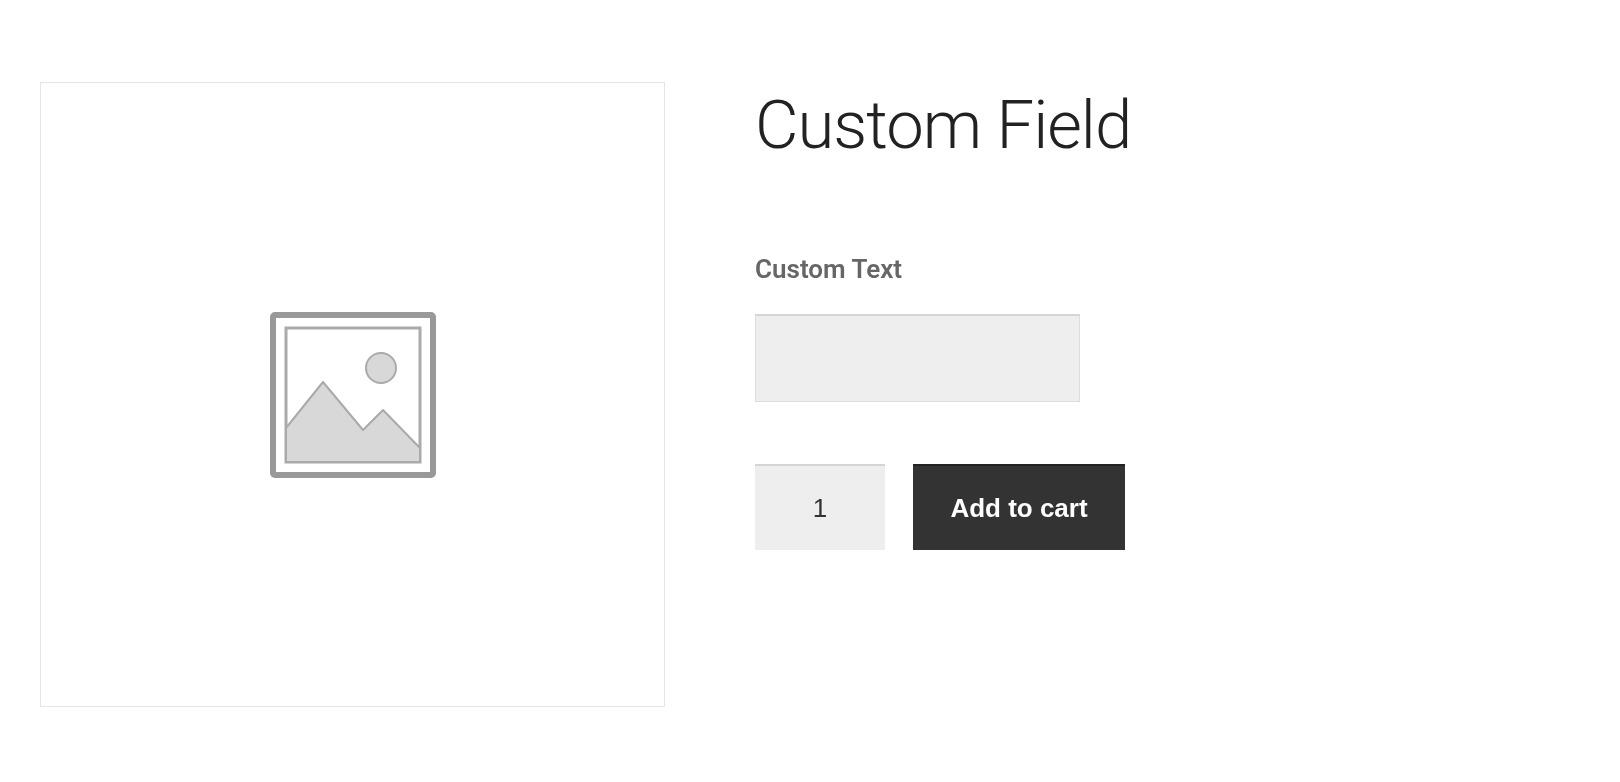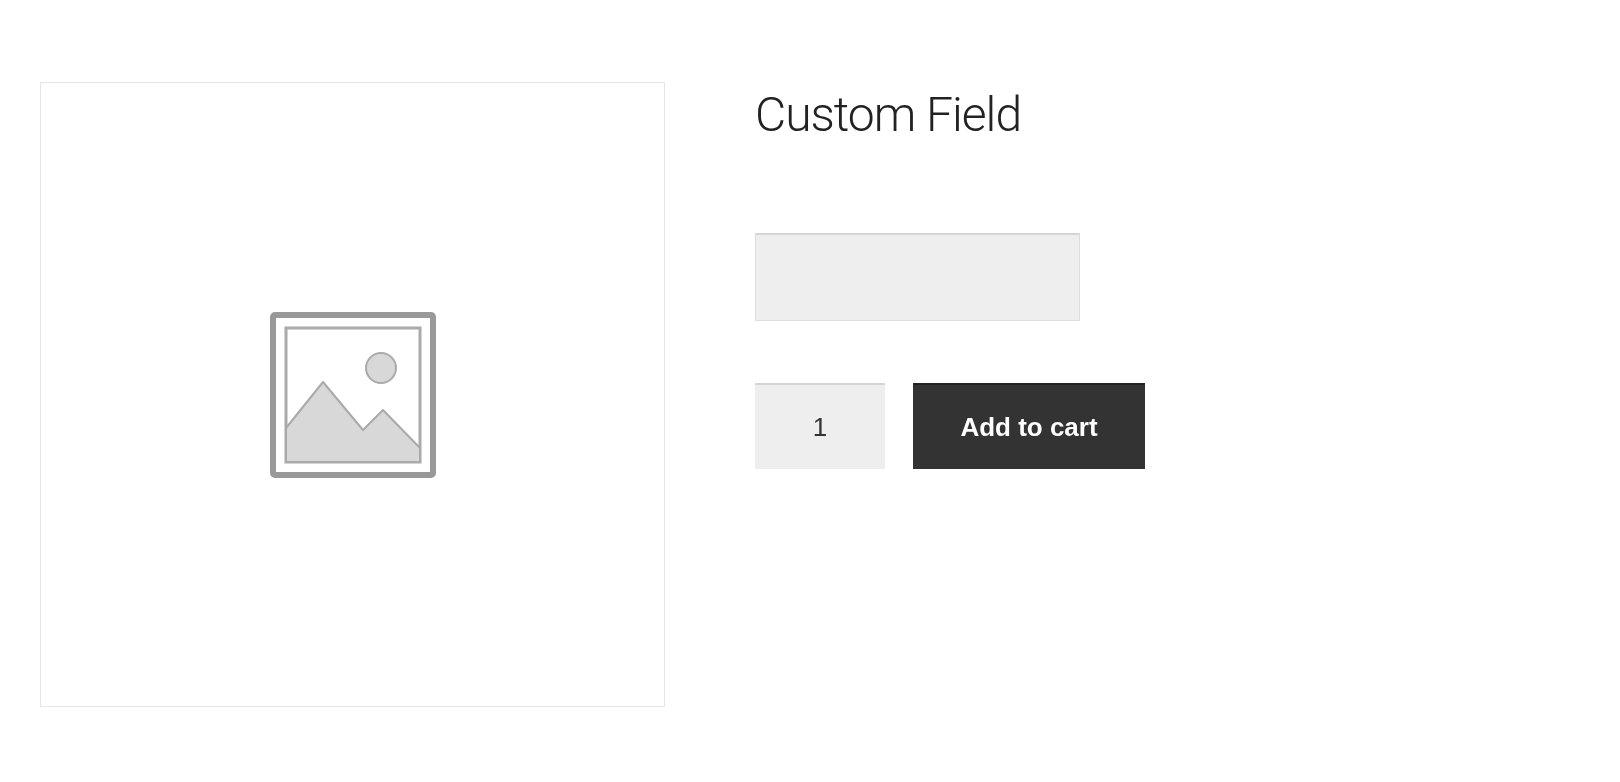--- a/index.html
+++ b/index.html
@@ -32,21 +32,21 @@
     .placeholder-icon {
       width: 170px;
       height: 170px;
       position: relative;
     }
     .product-details {
       flex: 1;
       padding-top: 4px;
     }
     .product-title {
-      font-size: 48px;
+      font-size: 67px;
       font-weight: 300;
       color: #222;
       margin-bottom: 90px;
       letter-spacing: -1px;
     }
     .product-price {
       font-size: 38px;
       font-weight: 400;
       color: #666;
       margin-bottom: 120px;
@@ -77,21 +77,21 @@
       width: 130px;
       height: 86px;
       background: #eeeeee;
       border: none;
       border-top: 2px solid #d5d5d5;
       text-align: center;
       font-size: 26px;
       color: #333;
     }
     .add-to-cart-btn {
-      width: 232px;
+      width: 212px;
       height: 86px;
       background: #333333;
       color: #ffffff;
       border: none;
       border-top: 2px solid #222;
       font-size: 26px;
       font-weight: 600;
       cursor: pointer;
     }
   </style>
@@ -107,20 +107,21 @@
         <circle cx="113" cy="58" r="15" fill="#d8d8d8" stroke="#aaa" stroke-width="2"></circle>
         <path d="M 18 152 L 18 118 L 55 72 L 95 120 L 115 100 L 152 138 L 152 152 Z" fill="#d8d8d8" stroke="#aaa" stroke-width="2" stroke-linejoin="round"></path>
       </svg>
     </div>
   </div>
 
   <div class="product-details">
     <h1 class="product-title">Custom Field</h1>
     
     
+    <label class="field-label">Custom Text</label>
     <input type="text" class="custom-text-input" value="" style="">
     
     <div class="cart-row">
       <input type="text" class="quantity-input" value="1" style="">
       <button class="add-to-cart-btn">Add to cart</button>
     </div>
   </div>
 </div>
 
 </body></html>

